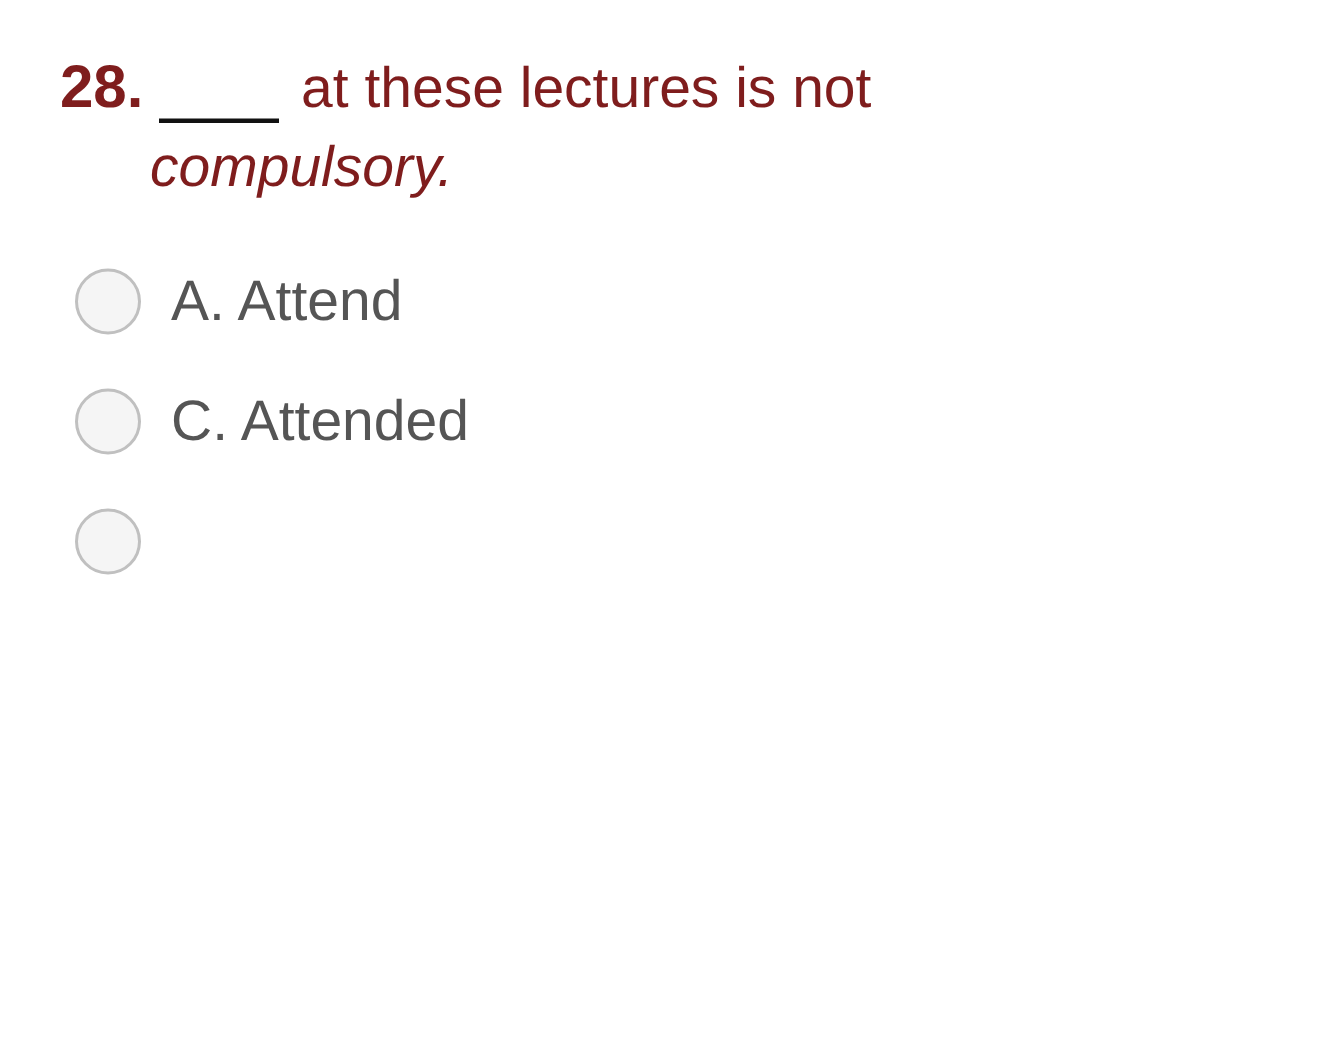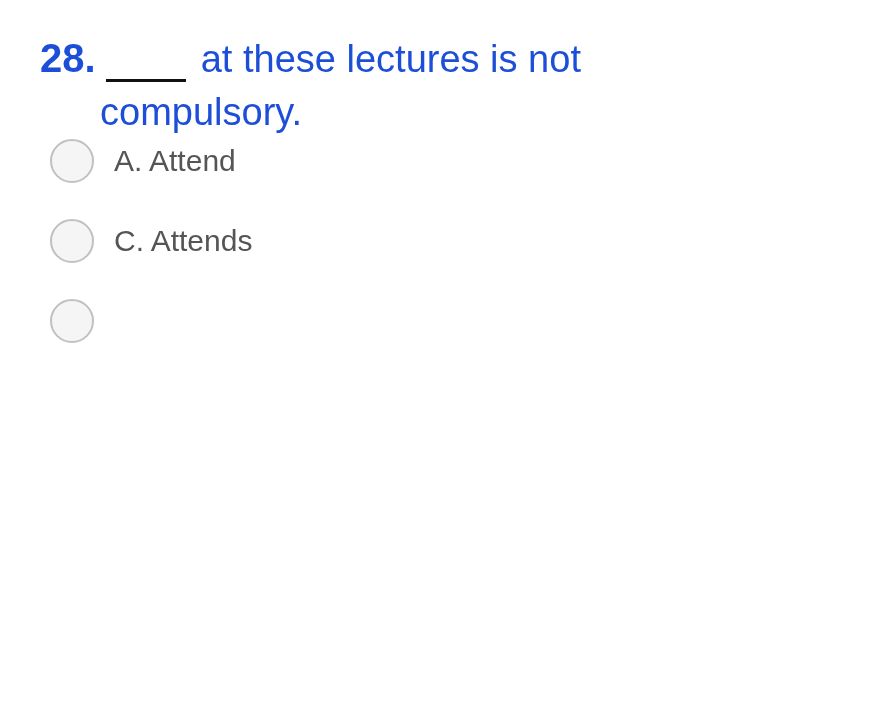--- a/index.html
+++ b/index.html
@@ -16,22 +16,23 @@
       padding: 30px 40px;
     }
 
     .question-container {
       width: 100%;
     }
 
     .question-text {
       font-size: 38px;
       font-weight: 400;
-      color: #1d4ed8;
+      color: #7f1d1d;
       line-height: 1.4;
+      margin-bottom: 40px;
     }
 
     .question-number {
       font-weight: 900;
       font-size: 40px;
     }
 
     .blank {
       display: inline-block;
       border-bottom: 3px solid #111111;
@@ -59,43 +60,43 @@
     .radio-circle {
       width: 44px;
       height: 44px;
       border-radius: 50%;
       border: 2.5px solid #c0c0c0;
       background: #f5f5f5;
       flex-shrink: 0;
     }
 
     .option-label {
-      font-size: 30px;
+      font-size: 38px;
       color: #555555;
       font-weight: 400;
     }
   </style>
 </head>
 <body>
 
 <div class="question-container">
   <div class="question-text">
     <span class="question-number">28.</span>
     <span class="blank"></span>
     <span> at these lectures is not</span>
     <br>
-    <span style="padding-left: 60px;">compulsory.</span>
+    <span style="padding-left: 60px; font-style: italic;">compulsory.</span>
   </div>
 
   <ul class="options-list">
   <li class="option-item">
         <div class="radio-circle"></div>
         <span class="option-label">A. Attend</span>
       </li>
       <li class="option-item">
         <div class="radio-circle"></div>
-        <span class="option-label">C. Attends</span>
+        <span class="option-label">C. Attended</span>
       </li>
       <li class="option-item">
         <div class="radio-circle"></div>
       </li>
     </ul>
 </div>
 
 </body></html>

